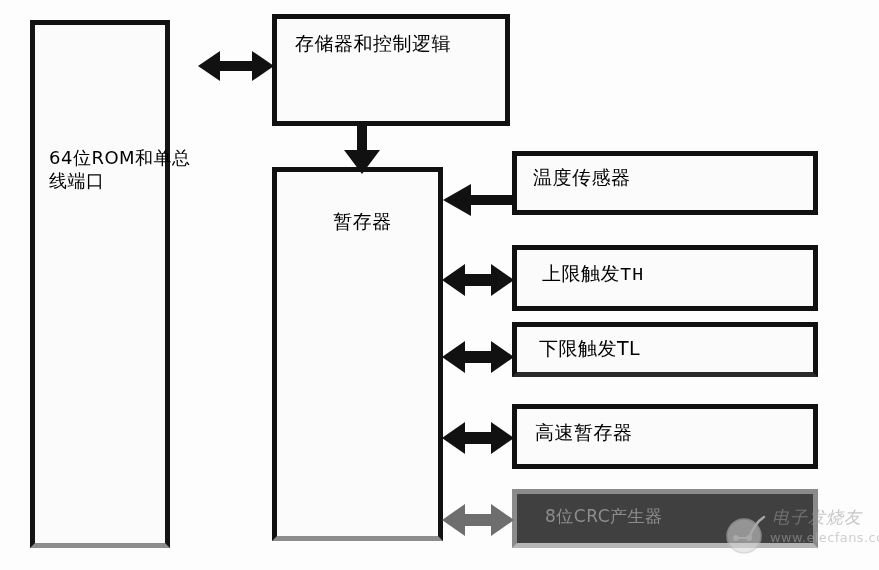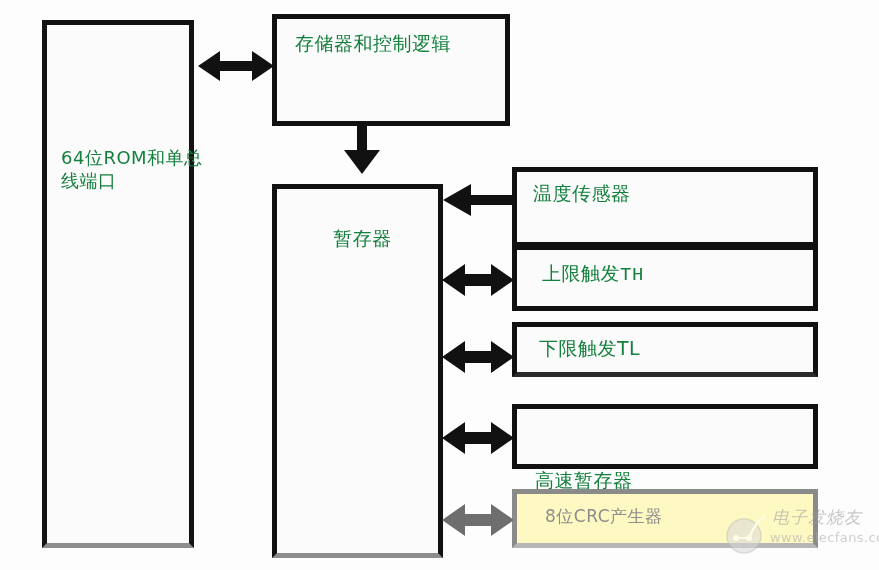--- a/index.html
+++ b/index.html
@@ -17,36 +17,36 @@
     background: #fdfdfd;
     overflow: hidden;
   }
 
   
   .box {
     position: absolute;
     box-sizing: border-box;
     background: #fbfbfb;
     border: 5px solid #111111;
-    color: #15803d;
+    color: #000000;
     font-size: 19px;
     line-height: 1.18;
     letter-spacing: 0.5px;
     white-space: pre-line;
   }
   .box .label {
     position: absolute;
     display: block;
   }
 
   
   #box-rom {
-    left: 42px;
+    left: 30px;
     top: 20px;
-    width: 152px;
+    width: 140px;
     height: 528px;
     border-width: 5px;
     border-bottom-color: #8d8d8d;
     border-left-color: #141414;
     border-right-color: #141414;
   }
   #box-rom .label {
     left: 14px;
     top: 122px;
     width: 146px;
@@ -63,59 +63,59 @@
   }
   #box-memctl .label {
     left: 18px;
     top: 13px;
     font-size: 19px;
   }
 
   
   #box-scratch {
     left: 272px;
-    top: 184px;
+    top: 167px;
     width: 171px;
     height: 374px;
     border-bottom-color: #8d8d8d;
   }
   #box-scratch .label {
     left: 0;
     top: 38px;
     width: 171px;
     text-align: center;
     font-size: 19px;
   }
 
   
   .rbox {
     left: 512px;
     width: 306px;
   }
-  #box-temp   { top: 167px; height: 80px; }
+  #box-temp   { top: 151px; height: 64px; }
   #box-th     { top: 245px; height: 66px; font-family: Liberation Mono, monospace; }
   #box-tl     { top: 322px; height: 55px; border-bottom-color: #2a2a2a; }
   #box-sram   { top: 404px; height: 65px; }
   #box-crc {
     top: 489px;
     height: 59px;
     border-color: #8a8a8a;
     border-bottom-color: #b6b6b6;
-    background: #fef9c3;
+    background: #404040;
     color: #8d8d8d;
   }
   .rbox .label {
     left: 18px;
     top: 12px;
     font-size: 19px;
   }
   #box-temp .label { top: 10px; left: 16px; }
   #box-th   .label { top: 14px; left: 25px; }
   #box-tl   .label { top: 10px; left: 22px; }
-  #box-sram .label { top: 12px; left: 18px; margin-top: 48px; }
+  #box-sram .label { top: 12px; left: 18px; }
   #box-crc  .label { top: 12px; left: 28px; font-size: 17px; }
 
   
   .arrow {
     position: absolute;
     pointer-events: none;
   }
   .arrow svg { display: block; }
 
   

